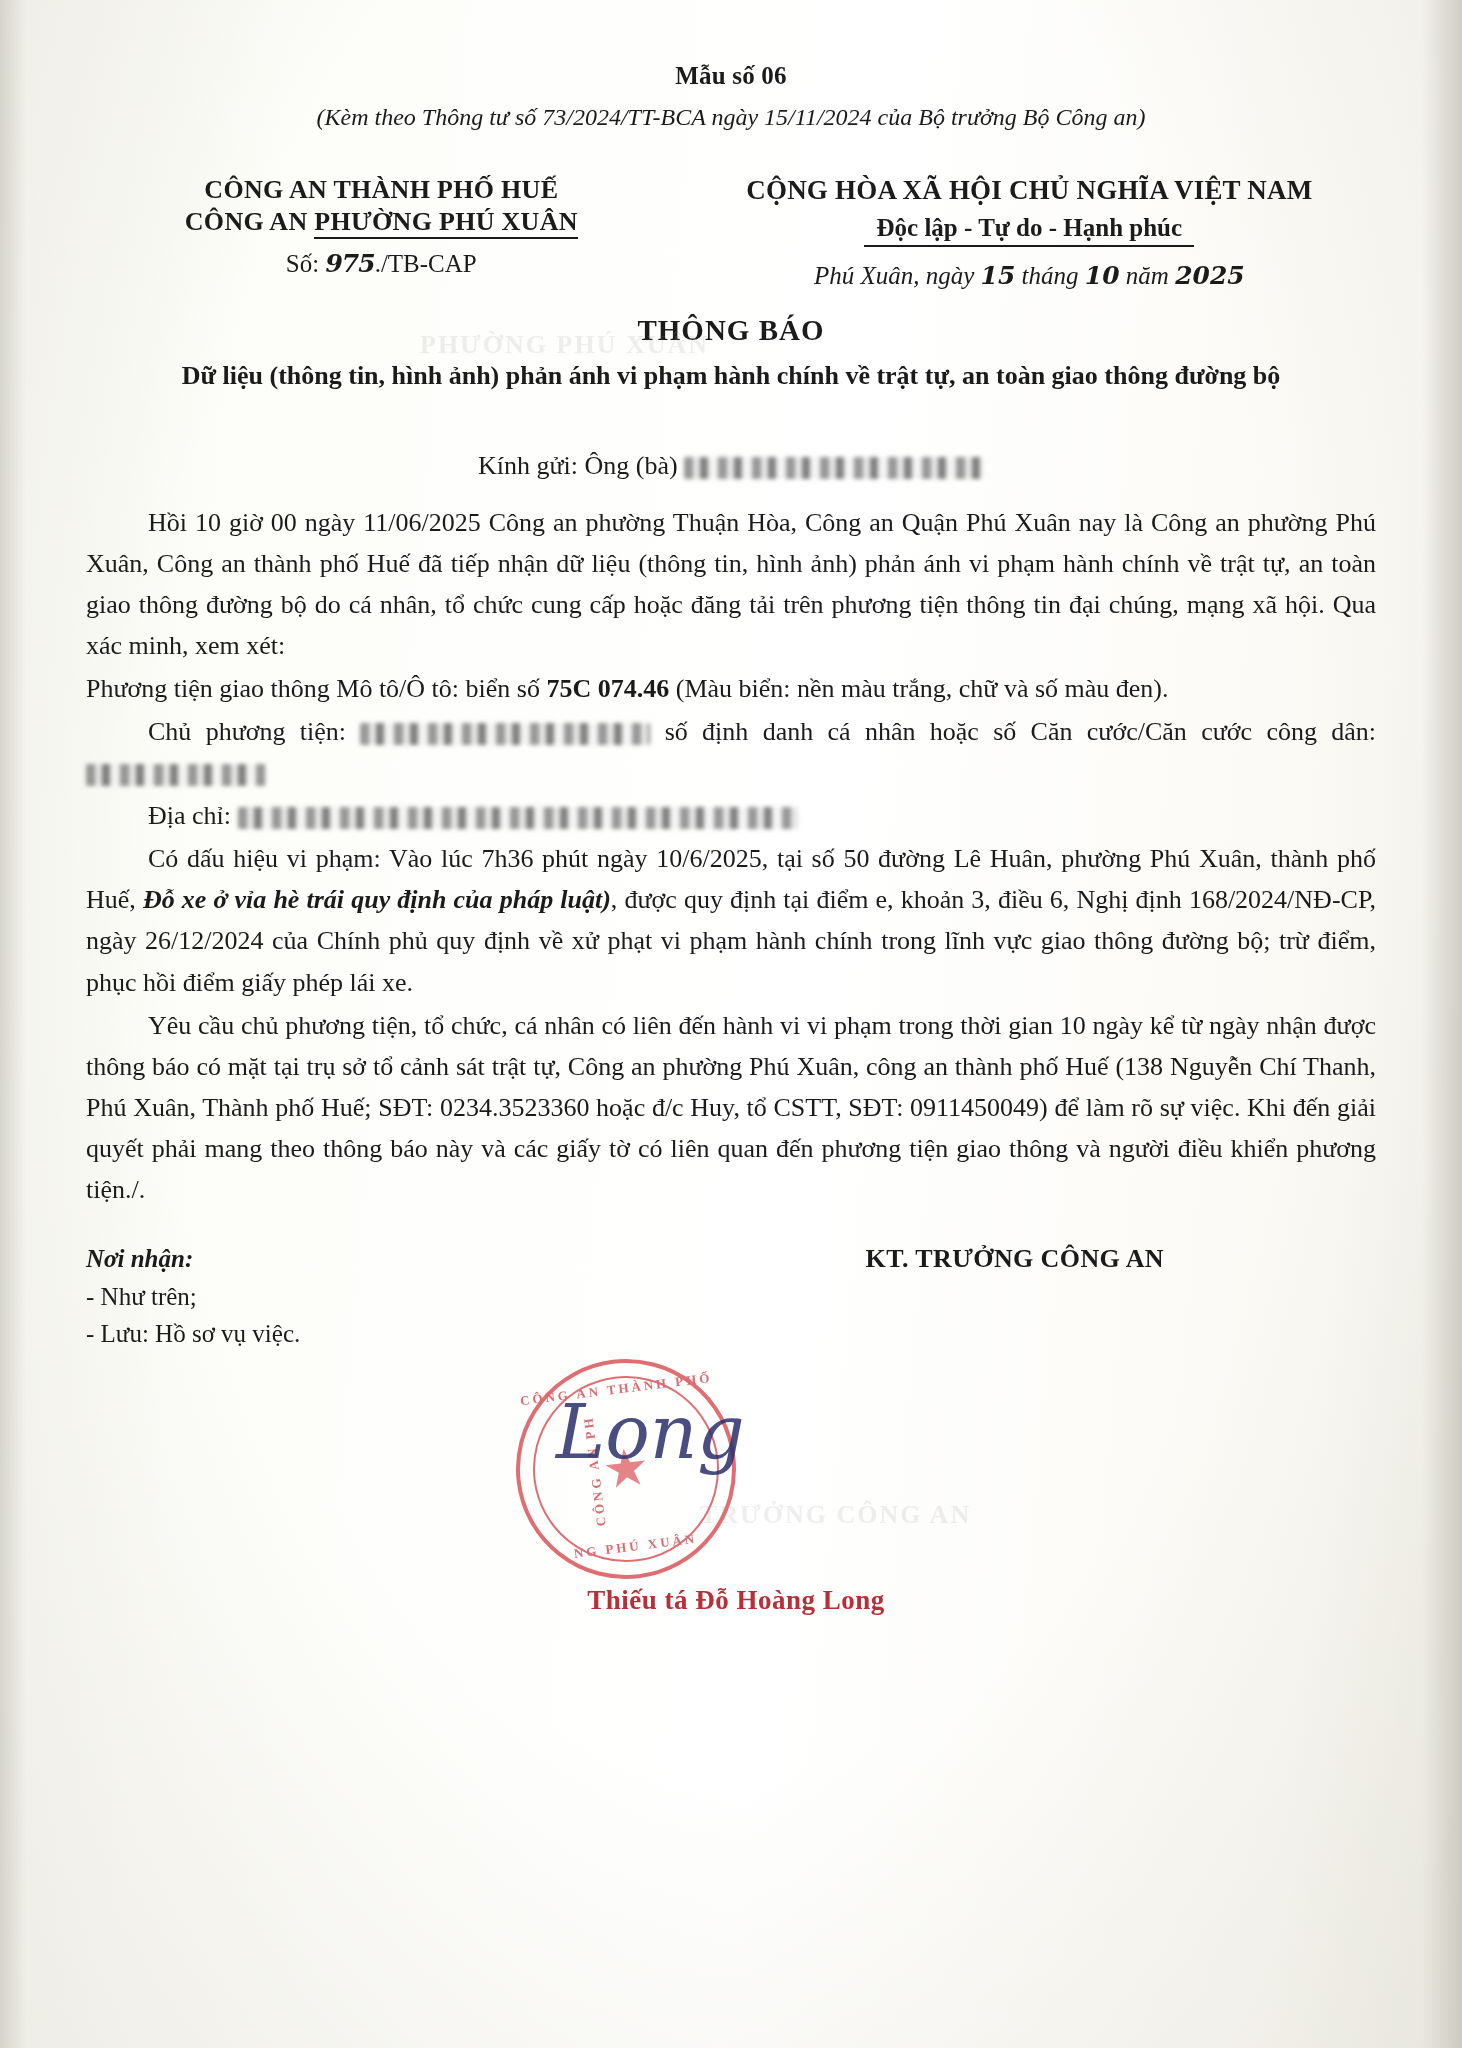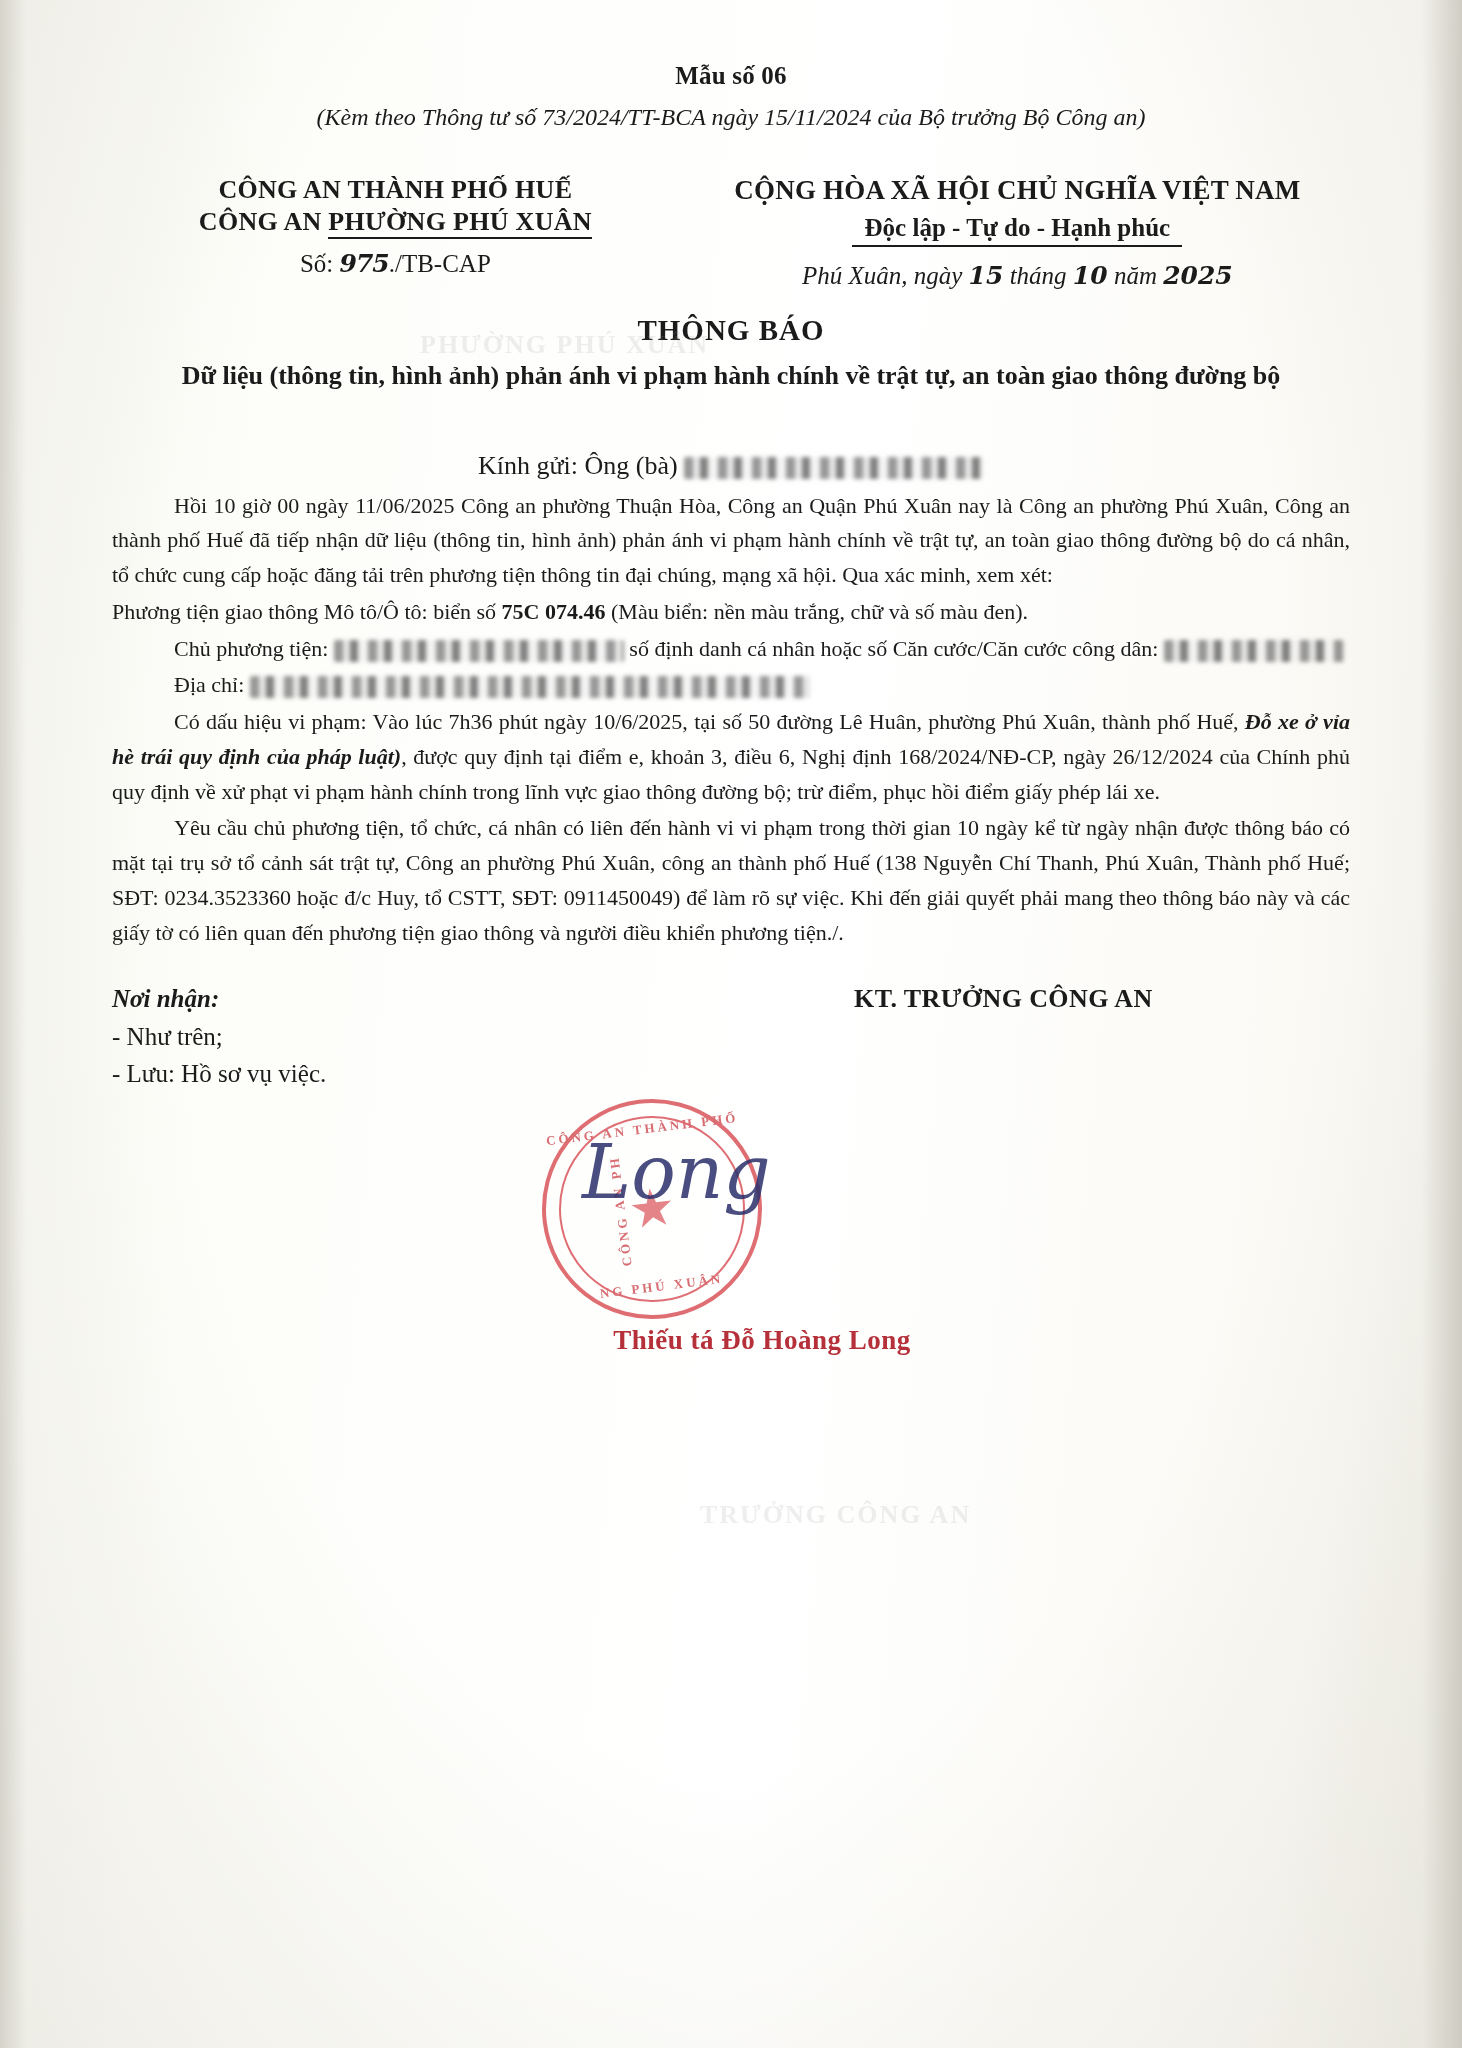--- a/index.html
+++ b/index.html
@@ -32,21 +32,21 @@
     pointer-events: none;
   }
   .page-edge-right {
     position: absolute;
     right: 0; top: 0; bottom: 0; width: 40px;
     background: linear-gradient(270deg, rgba(198,196,186,0.8), rgba(255,255,255,0));
     pointer-events: none;
   }
   .content {
     position: relative;
-    padding: 0 112px;
+    padding: 0 86px;
   }
 
   
   .form-no {
     text-align: center;
     font-size: 25px;
     font-weight: bold;
     margin-top: 62px;
     letter-spacing: .2px;
   }
@@ -159,23 +159,23 @@
         rgba(120,120,120,.85) 0 9px,
         rgba(205,205,205,.55) 9px 16px,
         rgba(80,80,80,.8) 16px 24px,
         rgba(230,230,230,.5) 24px 34px);
     filter: blur(2.2px);
     border-radius: 2px;
     opacity: .9;
   }
 
   .body-text {
-    font-size: 22px;
+    font-size: 26px;
     line-height: 1.58;
-    margin-top: 8px;
+    margin-top: 21px;
     text-align: justify;
   }
   .body-text p {
     margin: 0 0 2px;
   }
   .indent {
     text-indent: 62px;
   }
   .b { font-weight: bold; }
   .bi { font-weight: bold; font-style: italic; }

